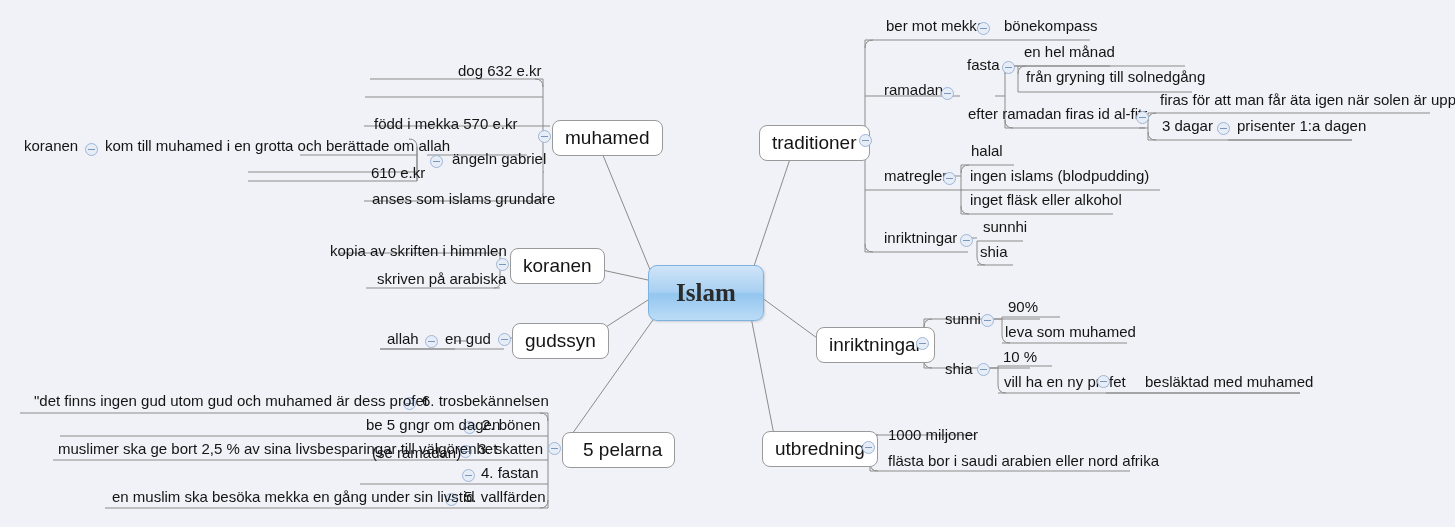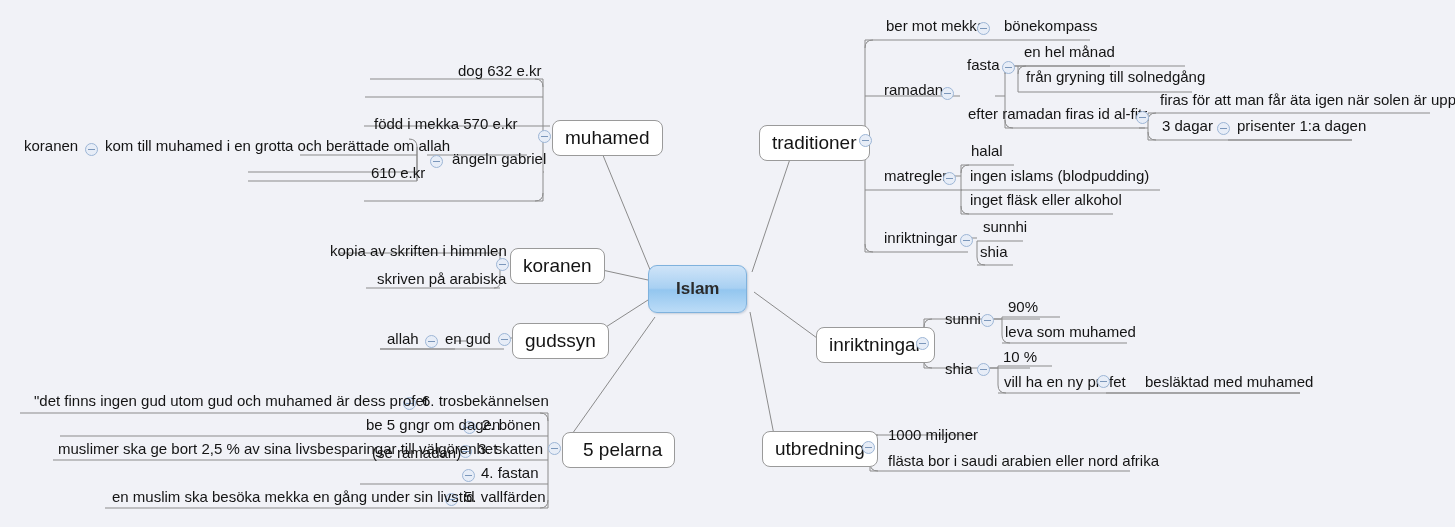--- a/index.html
+++ b/index.html
@@ -15,23 +15,23 @@
   svg.links{position:absolute;left:0;top:0;width:1455px;height:527px;pointer-events:none;}
 
   
   .node{position:absolute;white-space:nowrap;}
 
   .root{
     background:linear-gradient(to bottom,#cfe4f8 0%,#a8d0f2 48%,#93c6ef 52%,#bcdcf7 100%);
     border:1px solid #7fb2dd;
     border-radius:9px;
     box-shadow:1px 1px 2px rgba(120,140,165,.35);
-    font-size:17px;font-weight:bold;color:#2b2b2b;
+    font-size:25px;font-weight:bold;color:#2b2b2b;
     padding:13px 27px;
-    font-family:Liberation Sans, sans-serif;
+    font-family:Liberation Serif, serif;
   }
 
   .branch{
     background:#ffffff;
     border:1px solid #9a9a9a;
     border-radius:8px;
     font-size:19px;color:#141414;
     padding:6px 12px;
     box-shadow:0 0 0 rgba(0,0,0,0);
   }
@@ -167,20 +167,21 @@
 
   <div class="node root" style="left:648px;top:265px;">Islam</div>
 
   <div class="node branch" style="left:552px;top:120px;">muhamed</div>
   <span class="icon-collapse" style="left:538px;top:130px;"></span>
 
   <div class="node leaf" style="left:454px;top:62px;">dog 632 e.kr</div>
   <div class="node leaf" style="left:370px;top:115px;">född i mekka 570 e.kr</div>
   <div class="node leaf" style="left:448px;top:150px;text-align:right;">ängeln gabriel</div>
   <span class="icon-collapse" style="left:430px;top:155px;"></span>
+  <div class="node leaf" style="left:368px;top:190px;">anses som islams grundare</div>
 
   <div class="node leaf" style="left:20px;top:137px;">koranen</div>
   <span class="icon-collapse" style="left:85px;top:143px;"></span>
   <div class="node leaf" style="left:101px;top:137px;">kom till muhamed i en grotta och berättade om allah</div>
   <div class="node leaf" style="left:367px;top:164px;">610 e.kr</div>
 
   <div class="node branch" style="left:510px;top:248px;">koranen</div>
   <span class="icon-collapse" style="left:496px;top:258px;"></span>
   <div class="node leaf" style="left:326px;top:242px;">kopia av skriften i himmlen</div>
   <div class="node leaf" style="left:373px;top:270px;">skriven på arabiska</div>

